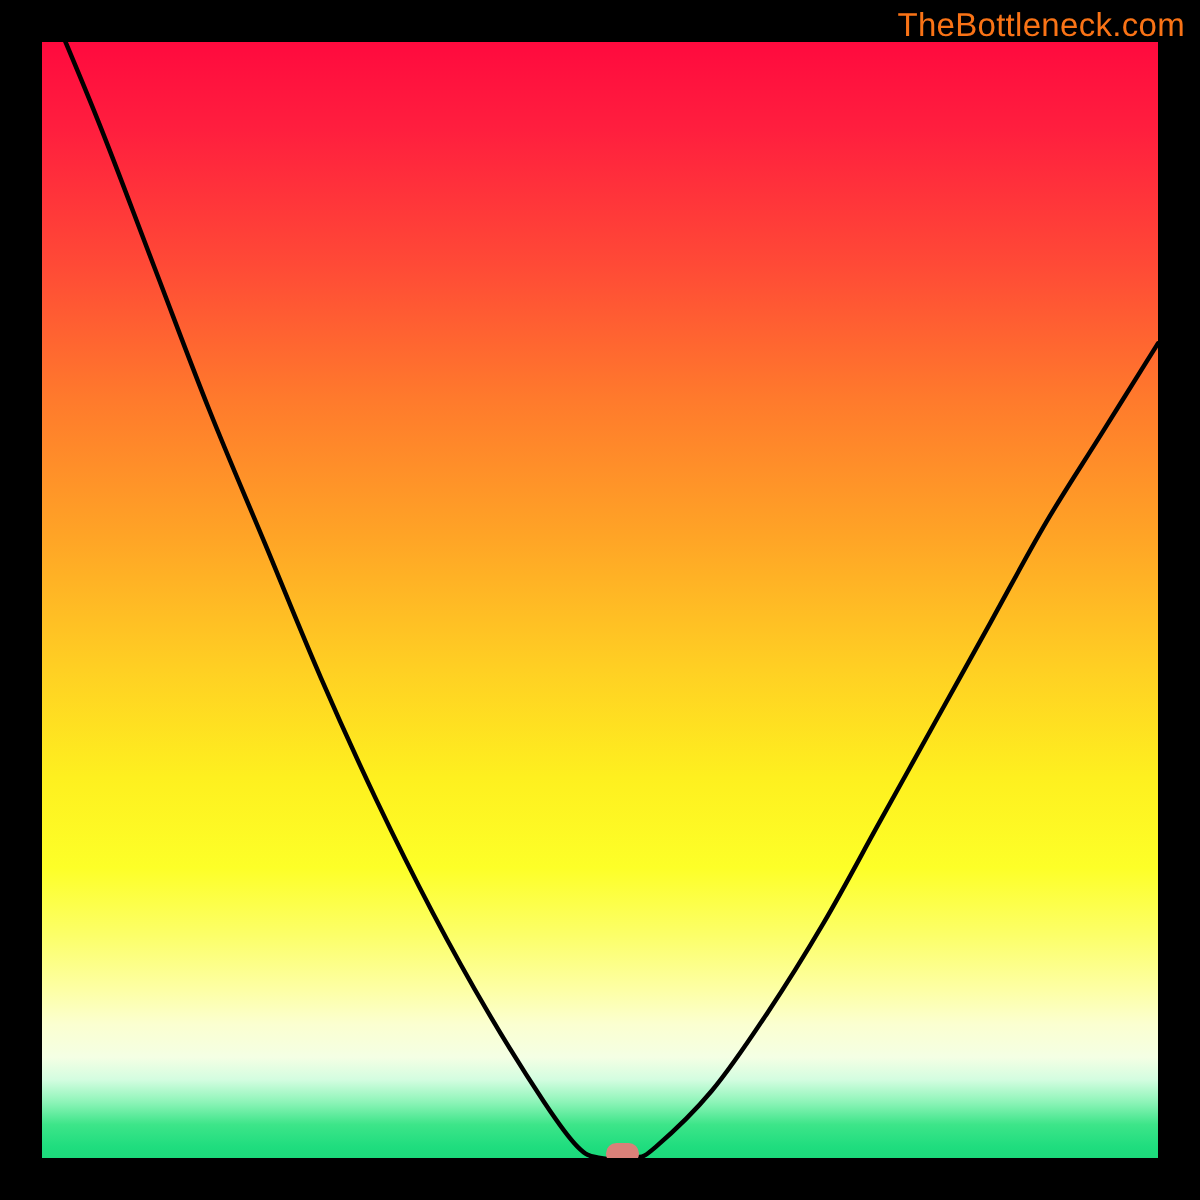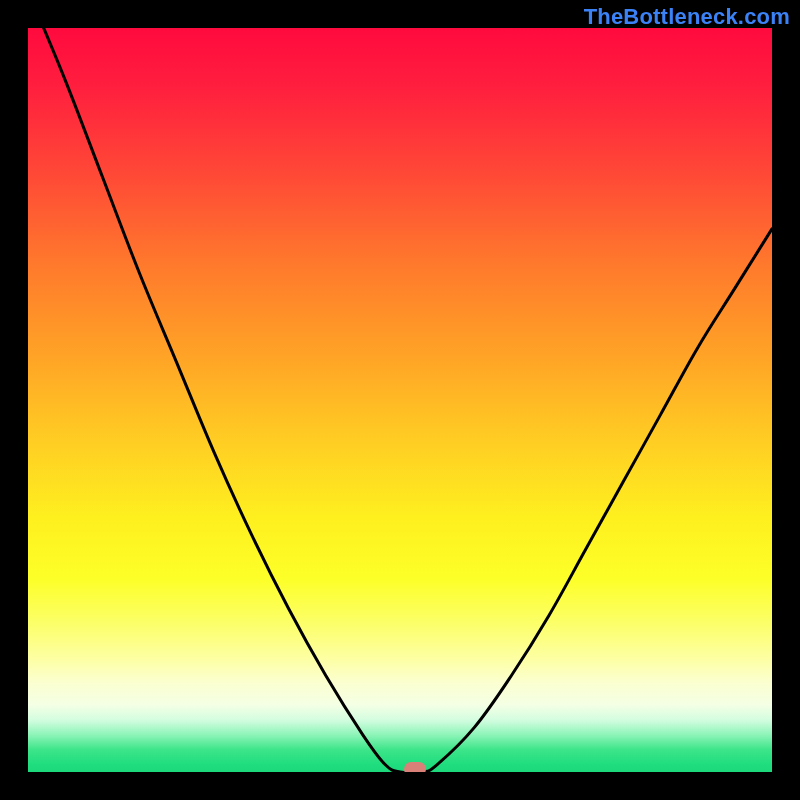--- a/index.html
+++ b/index.html
@@ -64,22 +64,22 @@
     height: 14px;
     background: #d98179;
     border-radius: 8px;
     transform: translate(-50%, -50%);
   }
   .watermark {
     position: absolute;
     top: 4px;
     right: 10px;
     font-size: 22px;
-    font-weight: 700;
-    color: #3b82f6;
+    font-weight: 400;
+    color: #f97316;
     letter-spacing: 0.2px;
   }
 </style>
 </head>
 <body>
 
 <div class="stage">
   <div class="watermark">TheBottleneck.com</div>
 
   <div class="plot-area">

